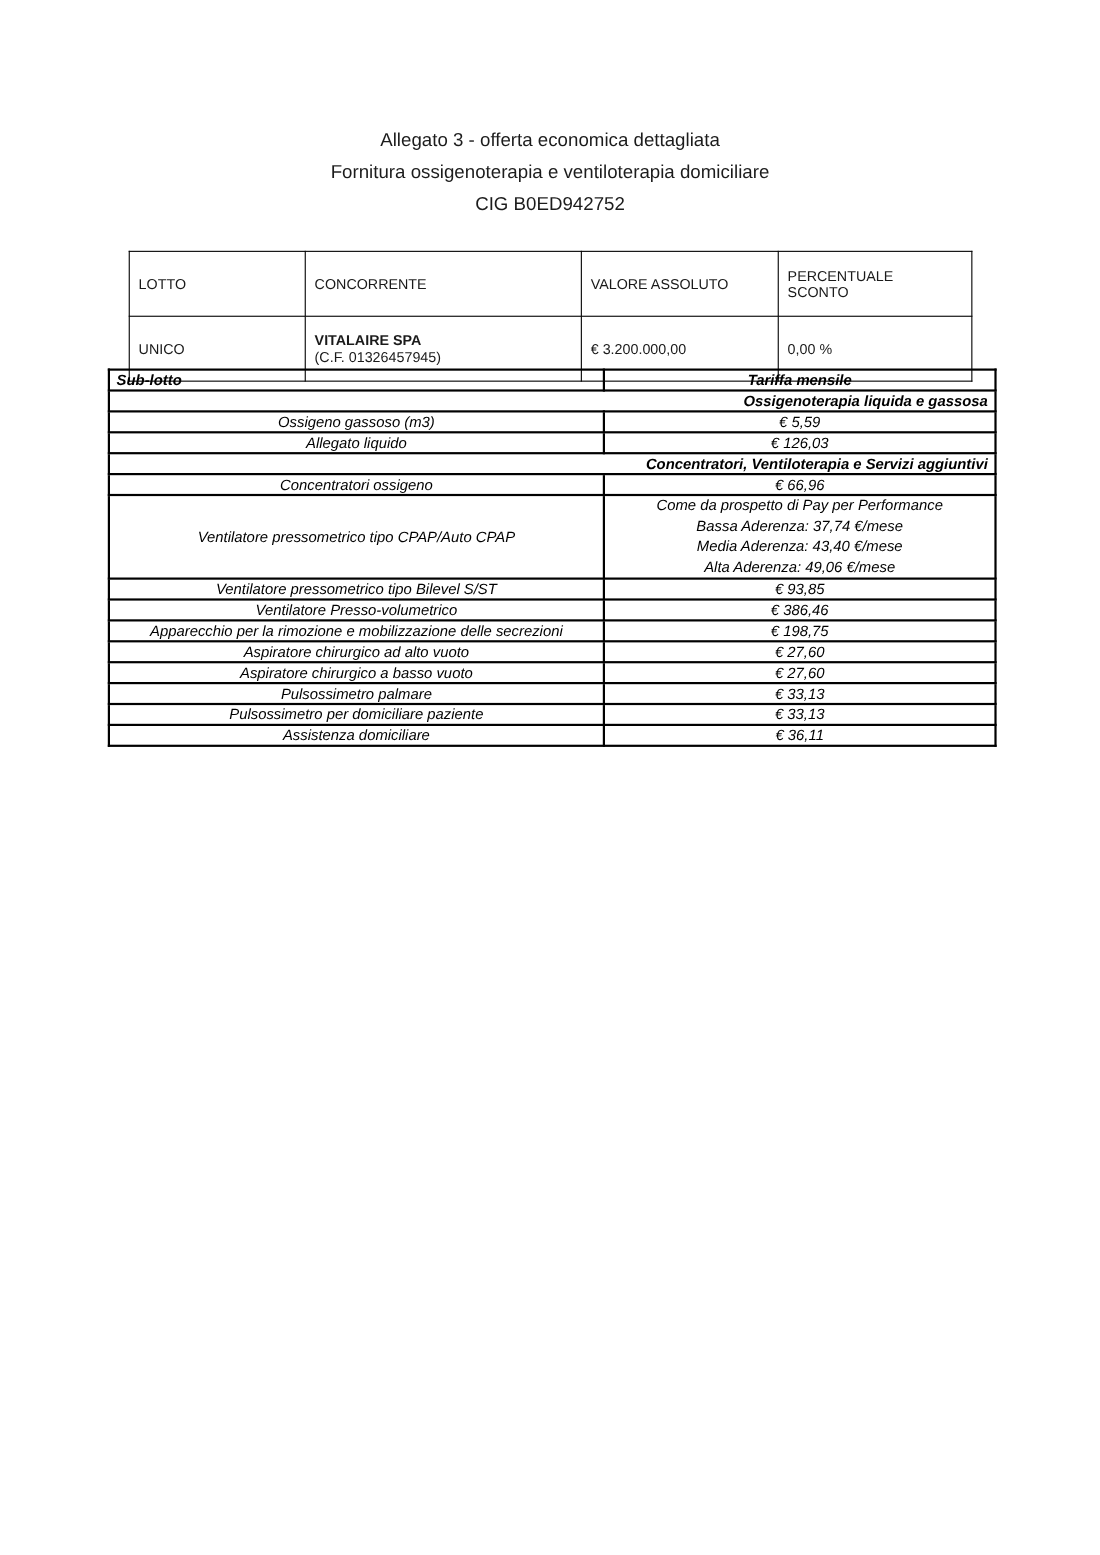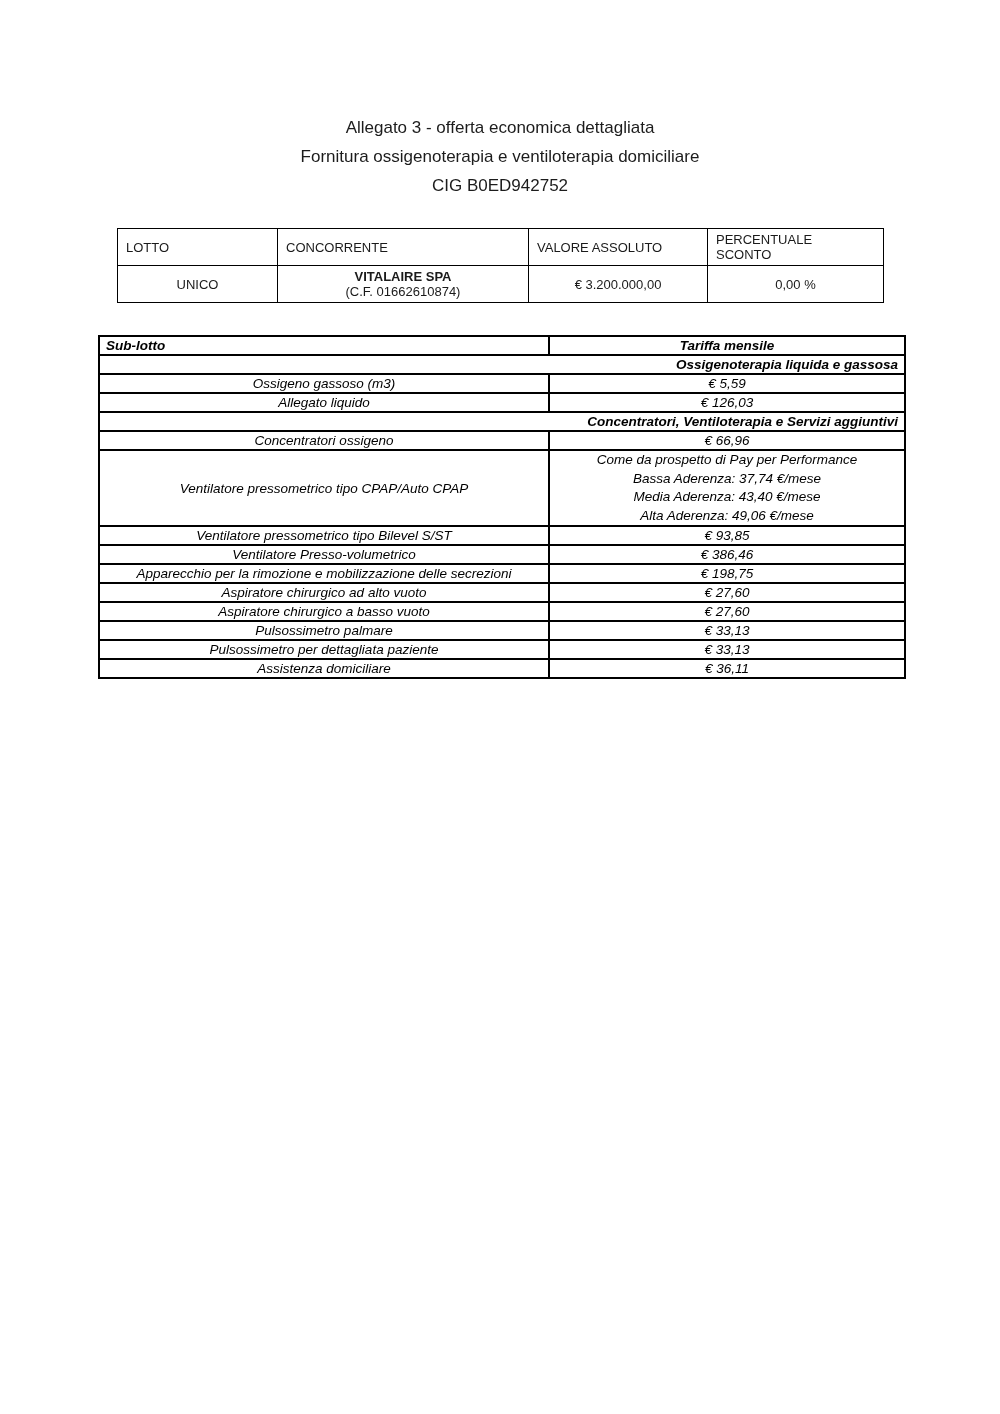--- a/index.html
+++ b/index.html
@@ -30,28 +30,28 @@
     top:228px;
     width:766px;
     border-collapse:collapse;
     table-layout:fixed;
     font-size:13px;
     line-height:15px;
     color:#1a1a1a;
   }
   .offer-table th,.offer-table td{
     border:1px solid #000000;
-    padding:3px 8px;
+    padding:14px 8px;
     text-align:left;
     vertical-align:middle;
     font-weight:normal;
     overflow:hidden;
   }
   .offer-table tr.header-row th{height:28px;}
-  .offer-table tr.data-row td{height:29px;text-align:center;}
+  .offer-table tr.data-row td{height:29px;}
   .offer-table .bold{font-weight:bold;}
   .wrap-narrow{display:inline-block;width:112px;}
   
   .tariff-table{
     position:absolute;
     left:98px;
     top:335px;
     width:806px;
     border-collapse:collapse;
     table-layout:fixed;
@@ -96,21 +96,21 @@
       <tr class="header-row">
         <th>LOTTO</th>
         <th>CONCORRENTE</th>
         <th>VALORE ASSOLUTO</th>
         <th><span class="wrap-narrow">PERCENTUALE SCONTO</span></th>
       </tr>
       <tr class="data-row">
         <td>UNICO</td>
         <td>
           <div class="bold">VITALAIRE SPA</div>
-          <div>(C.F. 01662610874)</div>
+          <div>(C.F. 01326457945)</div>
         </td>
         <td>€ 3.200.000,00</td>
         <td>0,00 %</td>
       </tr>
     </tbody>
   </table>
 
   <table class="tariff-table">
     <colgroup>
       <col style="width:450px">
@@ -168,21 +168,21 @@
       </tr>
       <tr>
         <td class="label-cell">Aspiratore chirurgico a basso vuoto</td>
         <td class="tariff-cell">€ 27,60</td>
       </tr>
       <tr>
         <td class="label-cell">Pulsossimetro palmare</td>
         <td class="tariff-cell">€ 33,13</td>
       </tr>
       <tr>
-        <td class="label-cell">Pulsossimetro per dettagliata paziente</td>
+        <td class="label-cell">Pulsossimetro per domiciliare paziente</td>
         <td class="tariff-cell">€ 33,13</td>
       </tr>
       <tr>
         <td class="label-cell">Assistenza domiciliare</td>
         <td class="tariff-cell">€ 36,11</td>
       </tr>
     </tbody>
   </table>
 
 </div>

